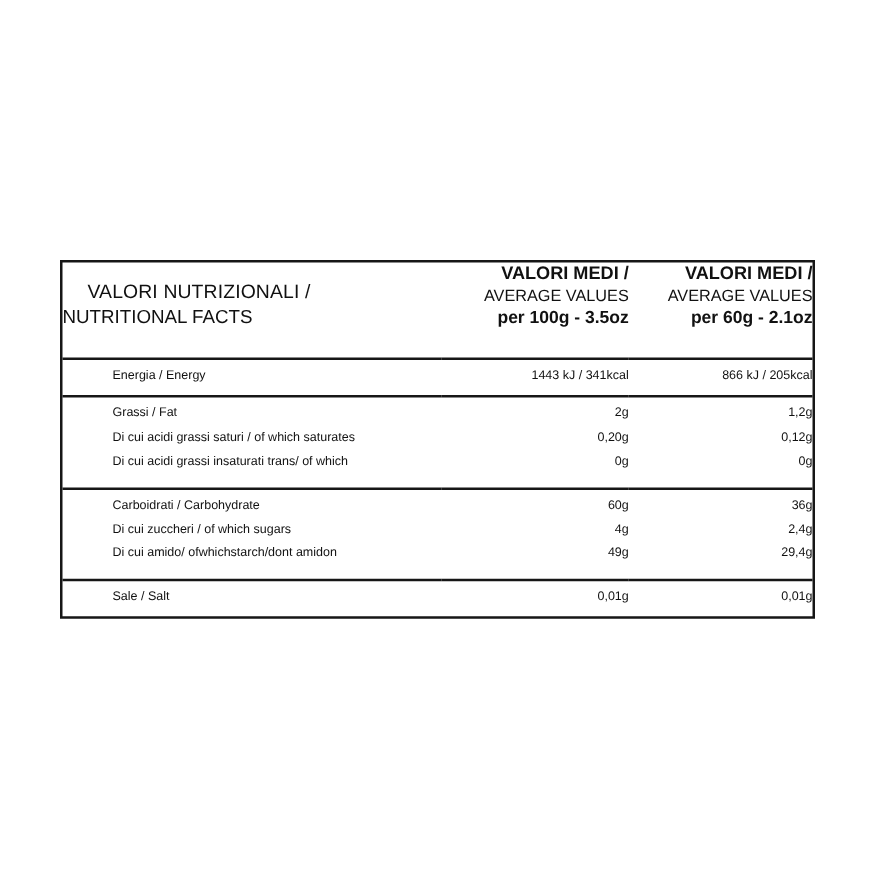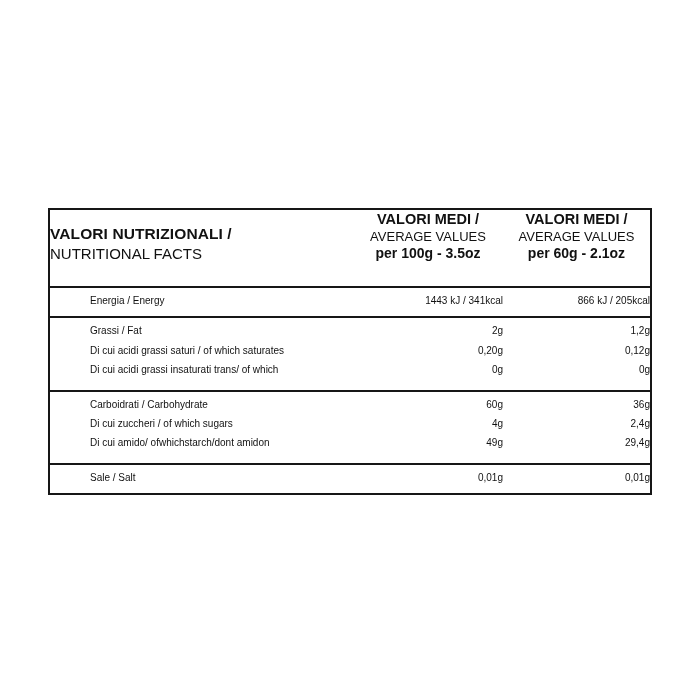--- a/index.html
+++ b/index.html
@@ -70,34 +70,34 @@
   }
 
   
   .head td { height: 76px; }
 
   .title-block {
     padding-top: 14px;
   }
   .title-l1 {
     font-size: 15.5px;
-    font-weight: bold;
+    font-weight: normal;
     letter-spacing: .1px;
     line-height: 20px;
     white-space: nowrap;
+    margin-left: 20px;
   }
   .title-l2 {
     font-size: 15px;
     font-weight: normal;
     line-height: 20px;
     white-space: nowrap;
   }
 
   .colhead {
-    text-align: center;
     padding: 10px 4px 0 4px;
   }
   .ch-l1 {
     font-size: 14.5px;
     font-weight: bold;
     line-height: 18px;
     white-space: nowrap;
   }
   .ch-l2 {
     font-size: 13px;

